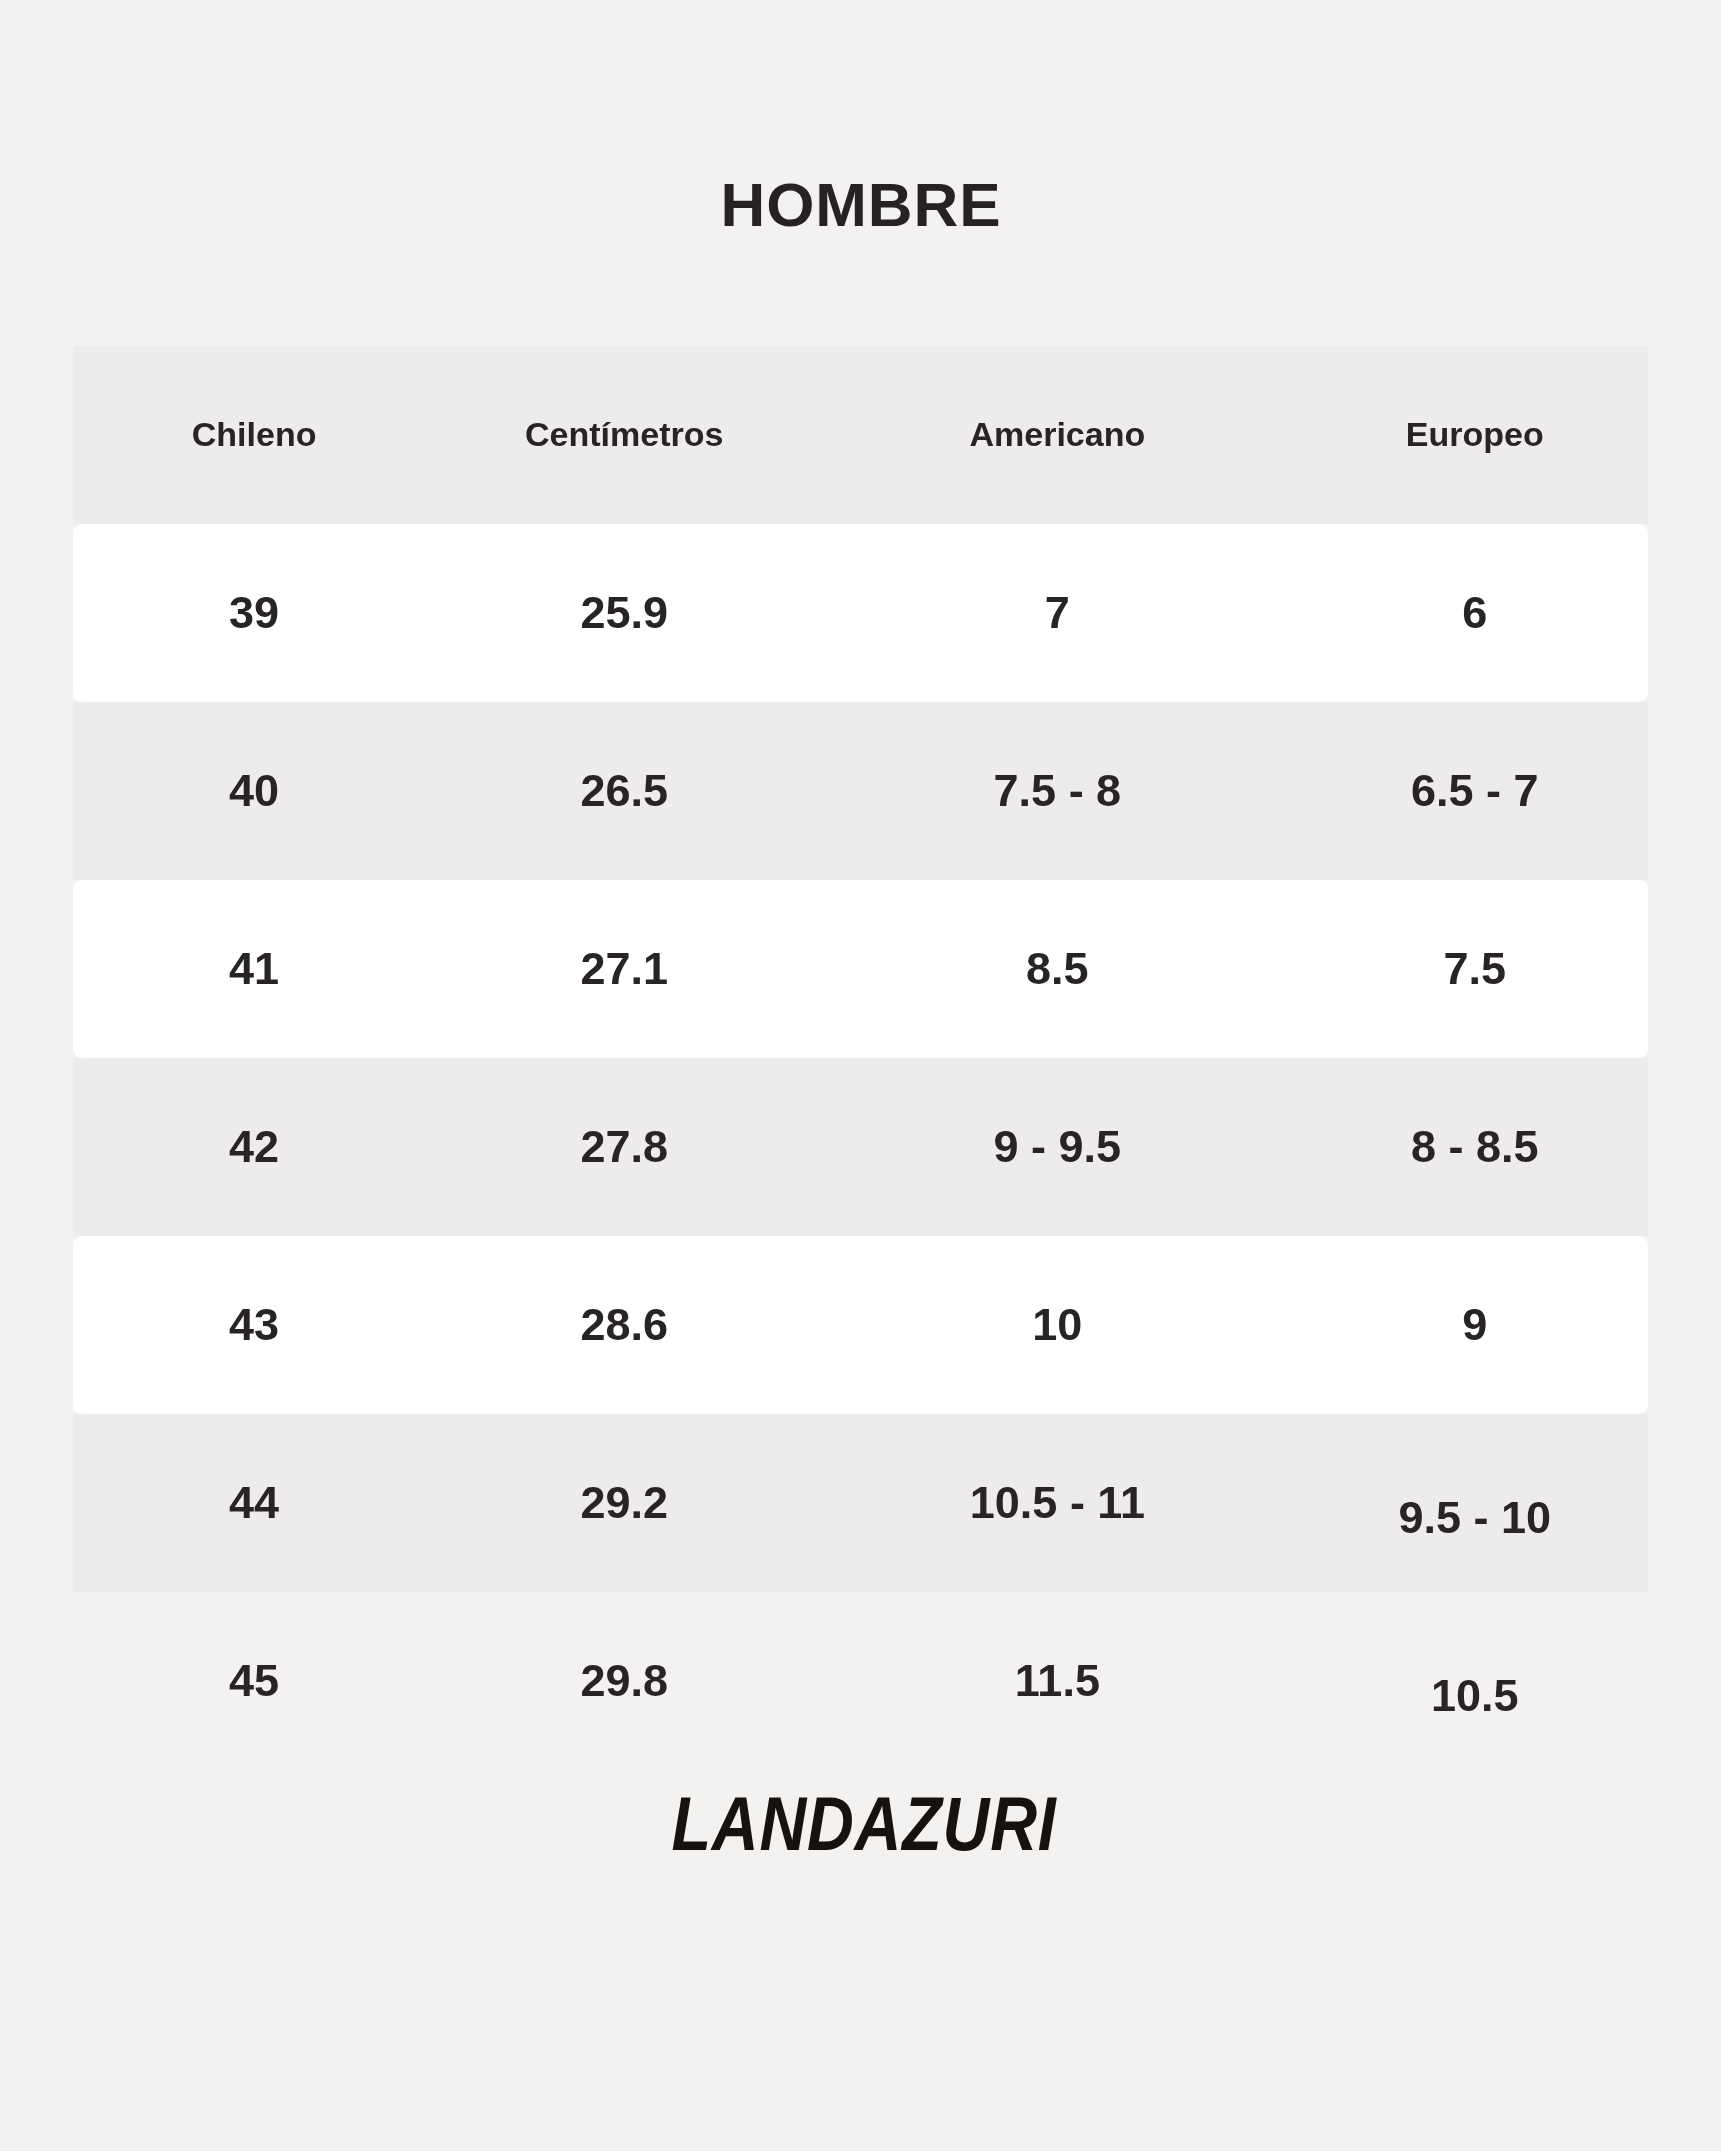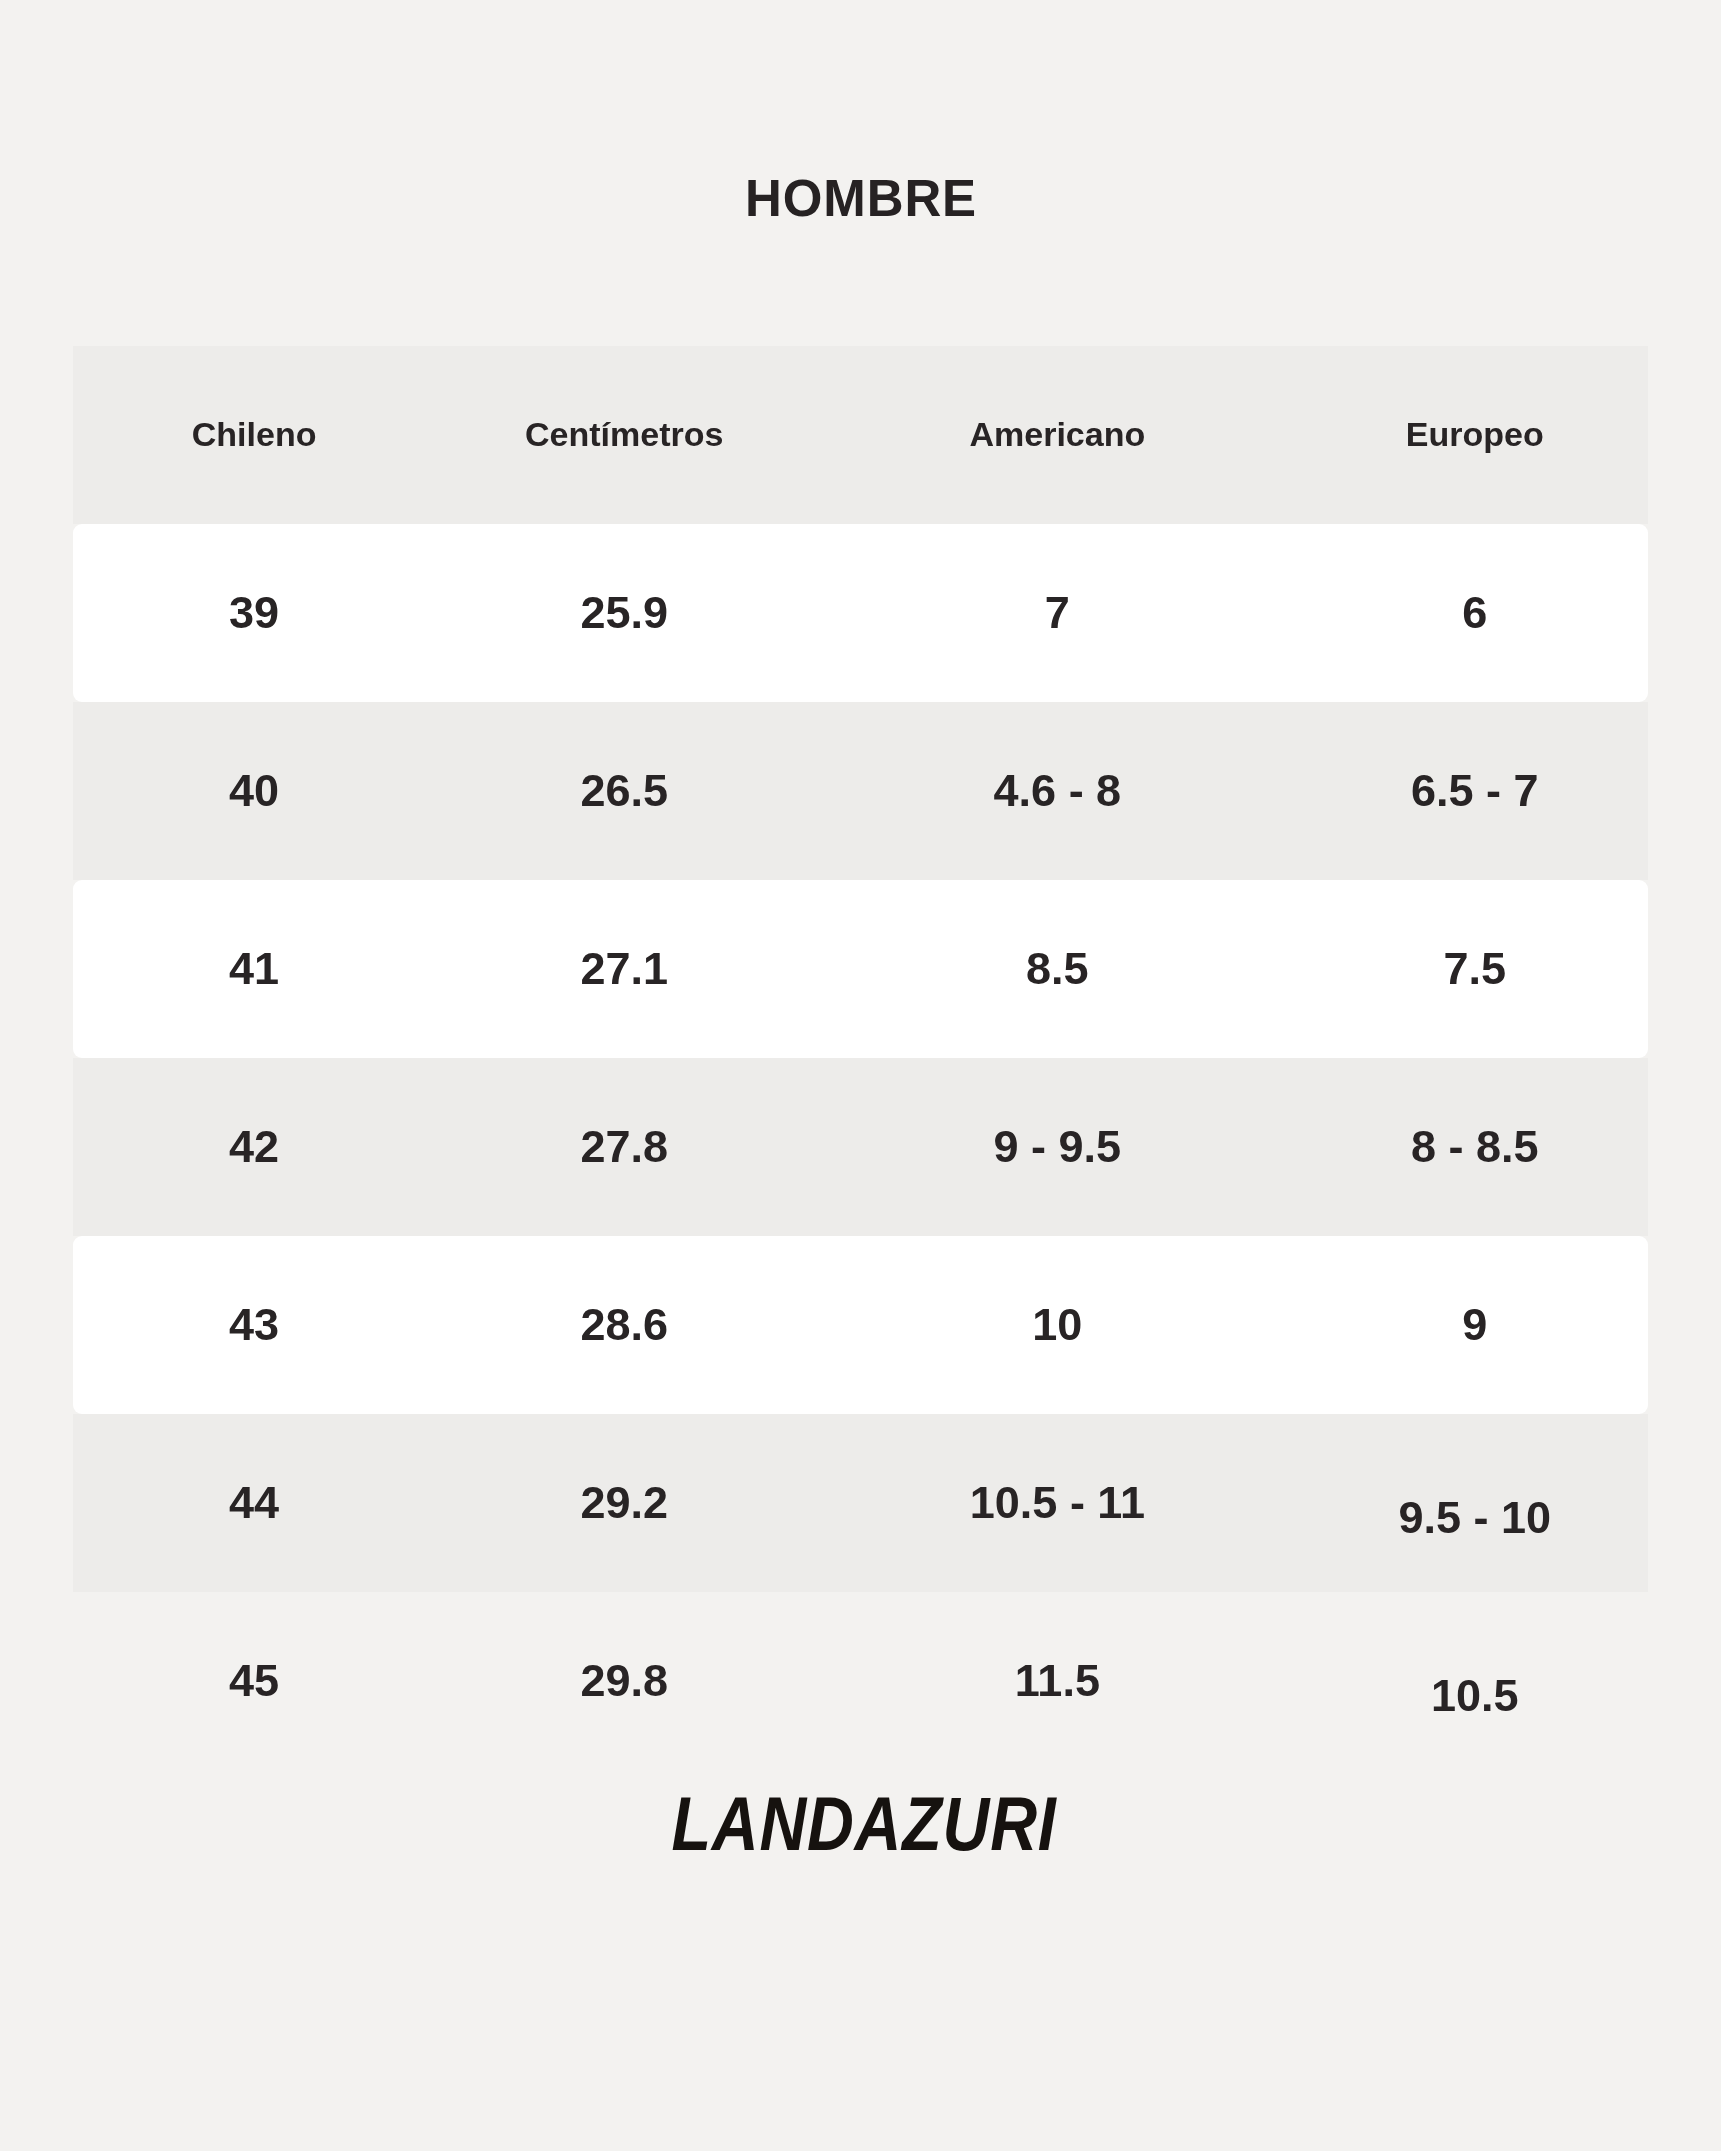--- a/index.html
+++ b/index.html
@@ -22,21 +22,21 @@
     color: var(--text);
     overflow: hidden;
   }
   .title {
     position: absolute;
     top: 169px;
     left: 0;
     width: 100%;
     margin: 0;
     text-align: center;
-    font-size: 51px;
+    font-size: 62px;
     letter-spacing: 0.9px;
     color: var(--heading);
   }
   .size-table {
     position: absolute;
     left: 73px;
     top: 346px;
     width: 1575px;
   }
   .row {
@@ -88,21 +88,21 @@
     <div id="table-body">
         <div class="row data-row white">
           <div class="cell dcell">39</div>
           <div class="cell dcell">25.9</div>
           <div class="cell dcell">7</div>
           <div class="cell dcell">6</div>
         </div>
         <div class="row data-row gray">
           <div class="cell dcell">40</div>
           <div class="cell dcell">26.5</div>
-          <div class="cell dcell">4.6 - 8</div>
+          <div class="cell dcell">7.5 - 8</div>
           <div class="cell dcell">6.5 - 7</div>
         </div>
         <div class="row data-row white">
           <div class="cell dcell">41</div>
           <div class="cell dcell">27.1</div>
           <div class="cell dcell">8.5</div>
           <div class="cell dcell">7.5</div>
         </div>
         <div class="row data-row gray">
           <div class="cell dcell">42</div>

